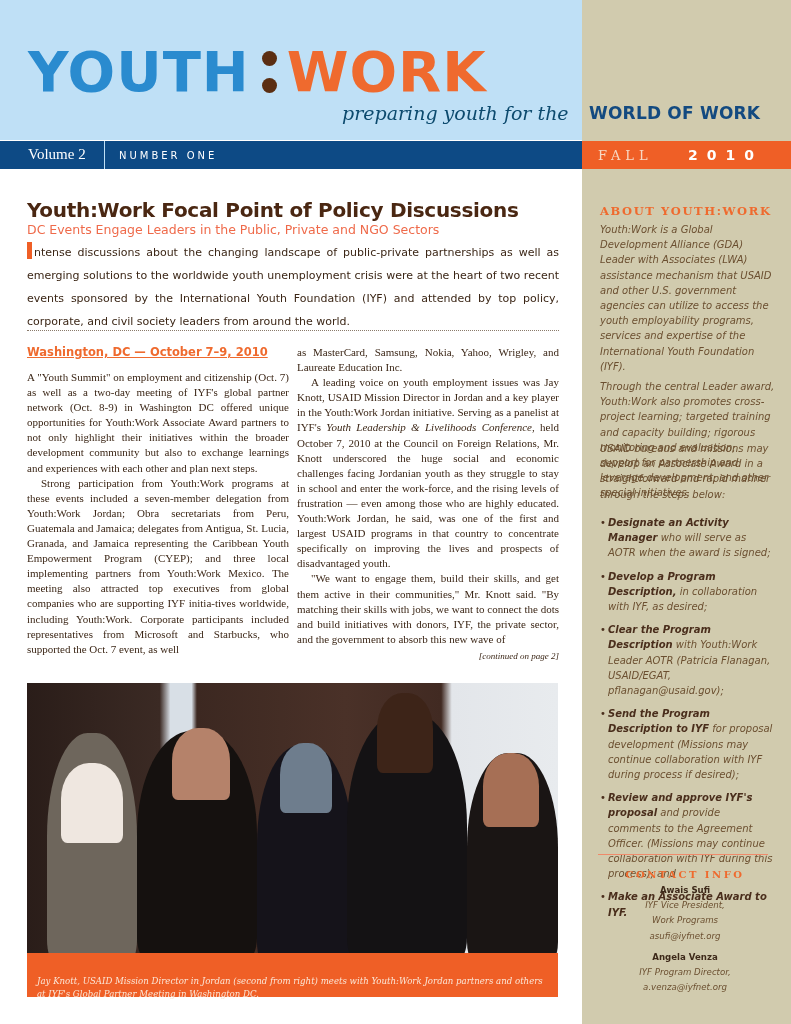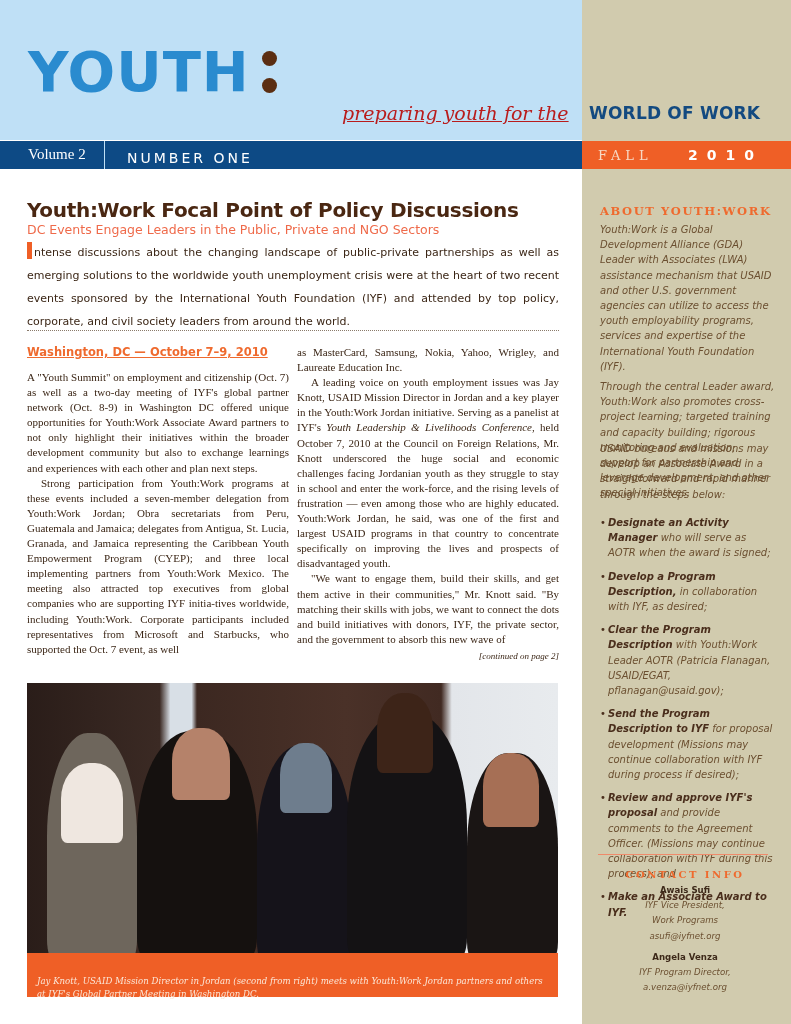--- a/index.html
+++ b/index.html
@@ -10,28 +10,28 @@
     .header-top { position: absolute; left: 0; top: 0; width: 582px; height: 140px; background: #bfe0f6; }
     .sidebar-bg { position: absolute; left: 582px; top: 0; width: 209px; height: 1024px; background: #d1cbae; }
 
     .logo { position: absolute; left: 28px; top: 42px; height: 60px; display: flex; align-items: center;
             font-family: "DejaVu Sans", sans-serif; font-weight: bold; font-size: 56px; letter-spacing: 1px; line-height: 1; }
     .logo-youth { color: #2a8bcf; }
     .logo-work { color: #ef6a2e; }
     .logo-colon { display: inline-flex; flex-direction: column; justify-content: space-between; height: 42px; margin: 0 10px 0 12px; }
     .logo-colon span { width: 15px; height: 15px; border-radius: 50%; background: #5b2e12; display: block; }
 
-    .tagline { position: absolute; left: 342px; top: 102px; font-family: "DejaVu Serif", serif; font-style: italic; font-size: 19px; color: #b91c1c; text-decoration: underline; }
+    .tagline { position: absolute; left: 342px; top: 102px; font-family: "DejaVu Serif", serif; font-style: italic; font-size: 19px; color: #0c4a6e; }
     .tagline-right { position: absolute; left: 589px; top: 103px; font-family: "DejaVu Sans", sans-serif; font-weight: bold; font-size: 17px; color: #134a80; letter-spacing: 0.2px; }
 
     .bar-left { position: absolute; left: 0; top: 141px; width: 582px; height: 28px; background: #0d4a85; }
     .bar-right { position: absolute; left: 582px; top: 141px; width: 209px; height: 28px; background: #ef5f26; }
     .volume { position: absolute; left: 28px; top: 146px; color: #ffffff; font-family: "Liberation Serif", serif; font-size: 15px; }
     .bar-divider { position: absolute; left: 104px; top: 141px; width: 1px; height: 28px; background: #bfe0f6; }
-    .number-one { position: absolute; left: 119px; top: 150px; color: #ffffff; font-family: "DejaVu Sans", sans-serif; font-size: 14px; letter-spacing: 3px; margin-left: 8px; }
+    .number-one { position: absolute; left: 119px; top: 150px; color: #ffffff; font-family: "DejaVu Sans", sans-serif; font-size: 10px; letter-spacing: 3px; }
     .season { position: absolute; left: 598px; top: 148px; color: #f7d8c4; font-family: "DejaVu Serif", serif; font-size: 13px; letter-spacing: 5px; }
     .year { position: absolute; left: 688px; top: 147px; color: #ffffff; font-family: "DejaVu Sans", sans-serif; font-weight: bold; font-size: 14px; letter-spacing: 9px; }
 
     
     .headline { position: absolute; left: 27px; top: 198px; font-family: "DejaVu Sans", sans-serif; font-weight: bold; font-size: 20px; color: #4a2712; letter-spacing: -0.3px; }
     .subhead { position: absolute; left: 27px; top: 222px; font-family: "DejaVu Sans", sans-serif; font-size: 12.5px; color: #ef6a4a; }
     .lede { position: absolute; left: 27px; top: 241px; width: 532px; font-family: "DejaVu Sans", sans-serif; font-size: 11px; line-height: 23px; color: #3b2616; text-align: justify; }
     .dropcap { display: inline-block; width: 5px; height: 17px; background: #ef5f26; vertical-align: -3px; margin-right: 2px; }
     .dotted-rule { position: absolute; left: 27px; top: 330px; width: 532px; border-top: 1px dotted #8a7a6a; }
 
@@ -73,20 +73,21 @@
 
 <div class="header-top"></div>
 <div class="sidebar-bg"></div>
 
 <div class="logo">
   <span class="logo-youth">YOUTH</span>
   <span class="logo-colon">
       <span></span>
       <span></span>
     </span>
+  <span class="logo-work">WORK</span>
 </div>
 <div class="tagline">preparing youth for the</div>
 <div class="tagline-right">WORLD OF WORK</div>
 
 <div class="bar-left"></div>
 <div class="bar-right"></div>
 <div class="volume">Volume 2</div>
 <div class="bar-divider"></div>
 <div class="number-one">NUMBER ONE</div>
 <div class="season">FALL</div>

